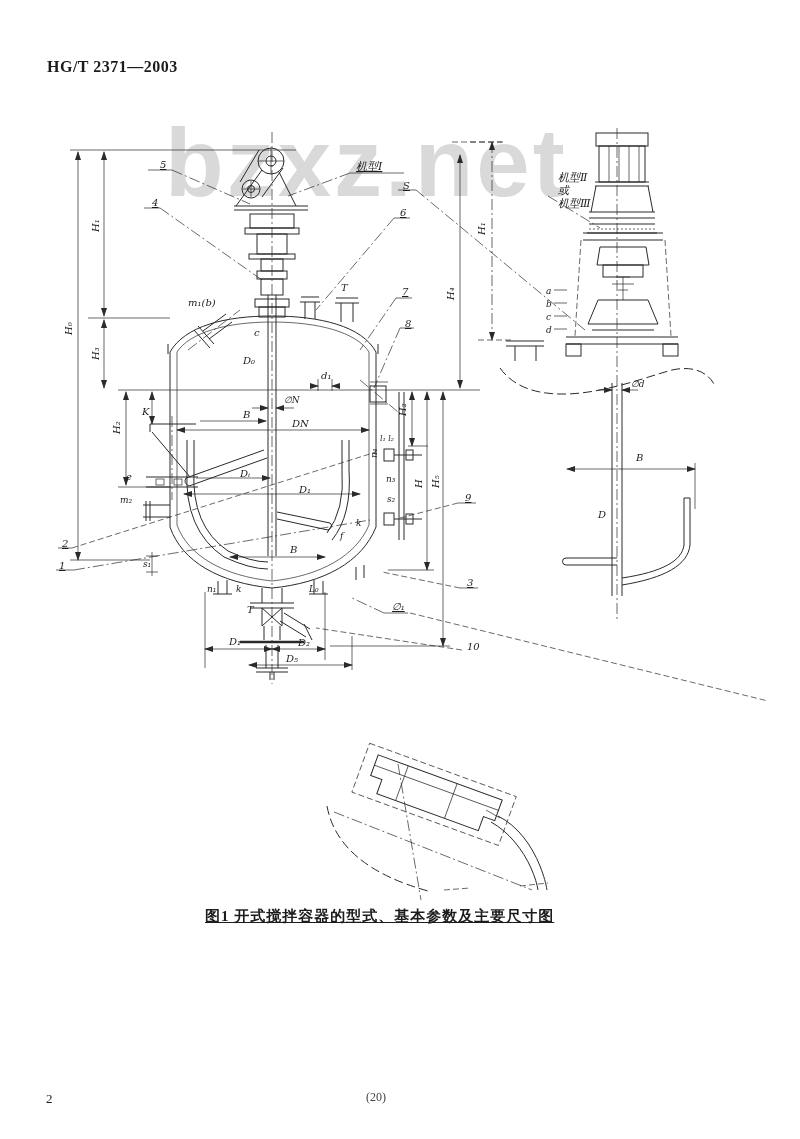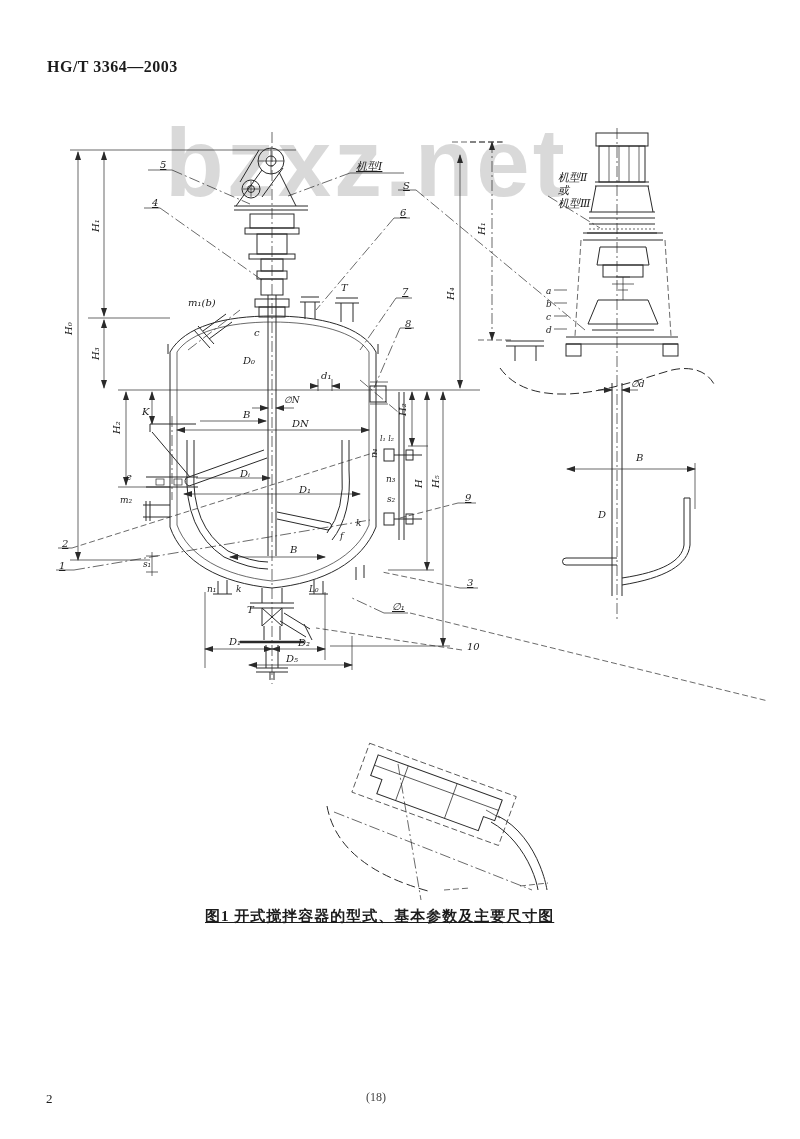--- a/index.html
+++ b/index.html
@@ -254,16 +254,16 @@
       <text x="546" y="294" class="lab" font-size="9">a</text>
       <text x="546" y="307" class="lab" font-size="9">b</text>
       <text x="546" y="320" class="lab" font-size="9">c</text>
       <text x="546" y="333" class="lab" font-size="9">d</text>
       <text x="631" y="387" class="lab" font-size="9">∅d</text>
       <text x="636" y="461" class="lab" font-size="10">B</text>
       <text x="598" y="518" class="lab" font-size="10">D</text>
     </g>
 </svg>
 
-<div class="hdr">HG/T 3364—2003</div>
+<div class="hdr">HG/T 2371—2003</div>
 <div class="cap">图1  开式搅拌容器的型式、基本参数及主要尺寸图</div>
 <div class="pgno">2</div>
-<div class="cfoot">(18)</div>
+<div class="cfoot">(20)</div>
 
 </body></html>

